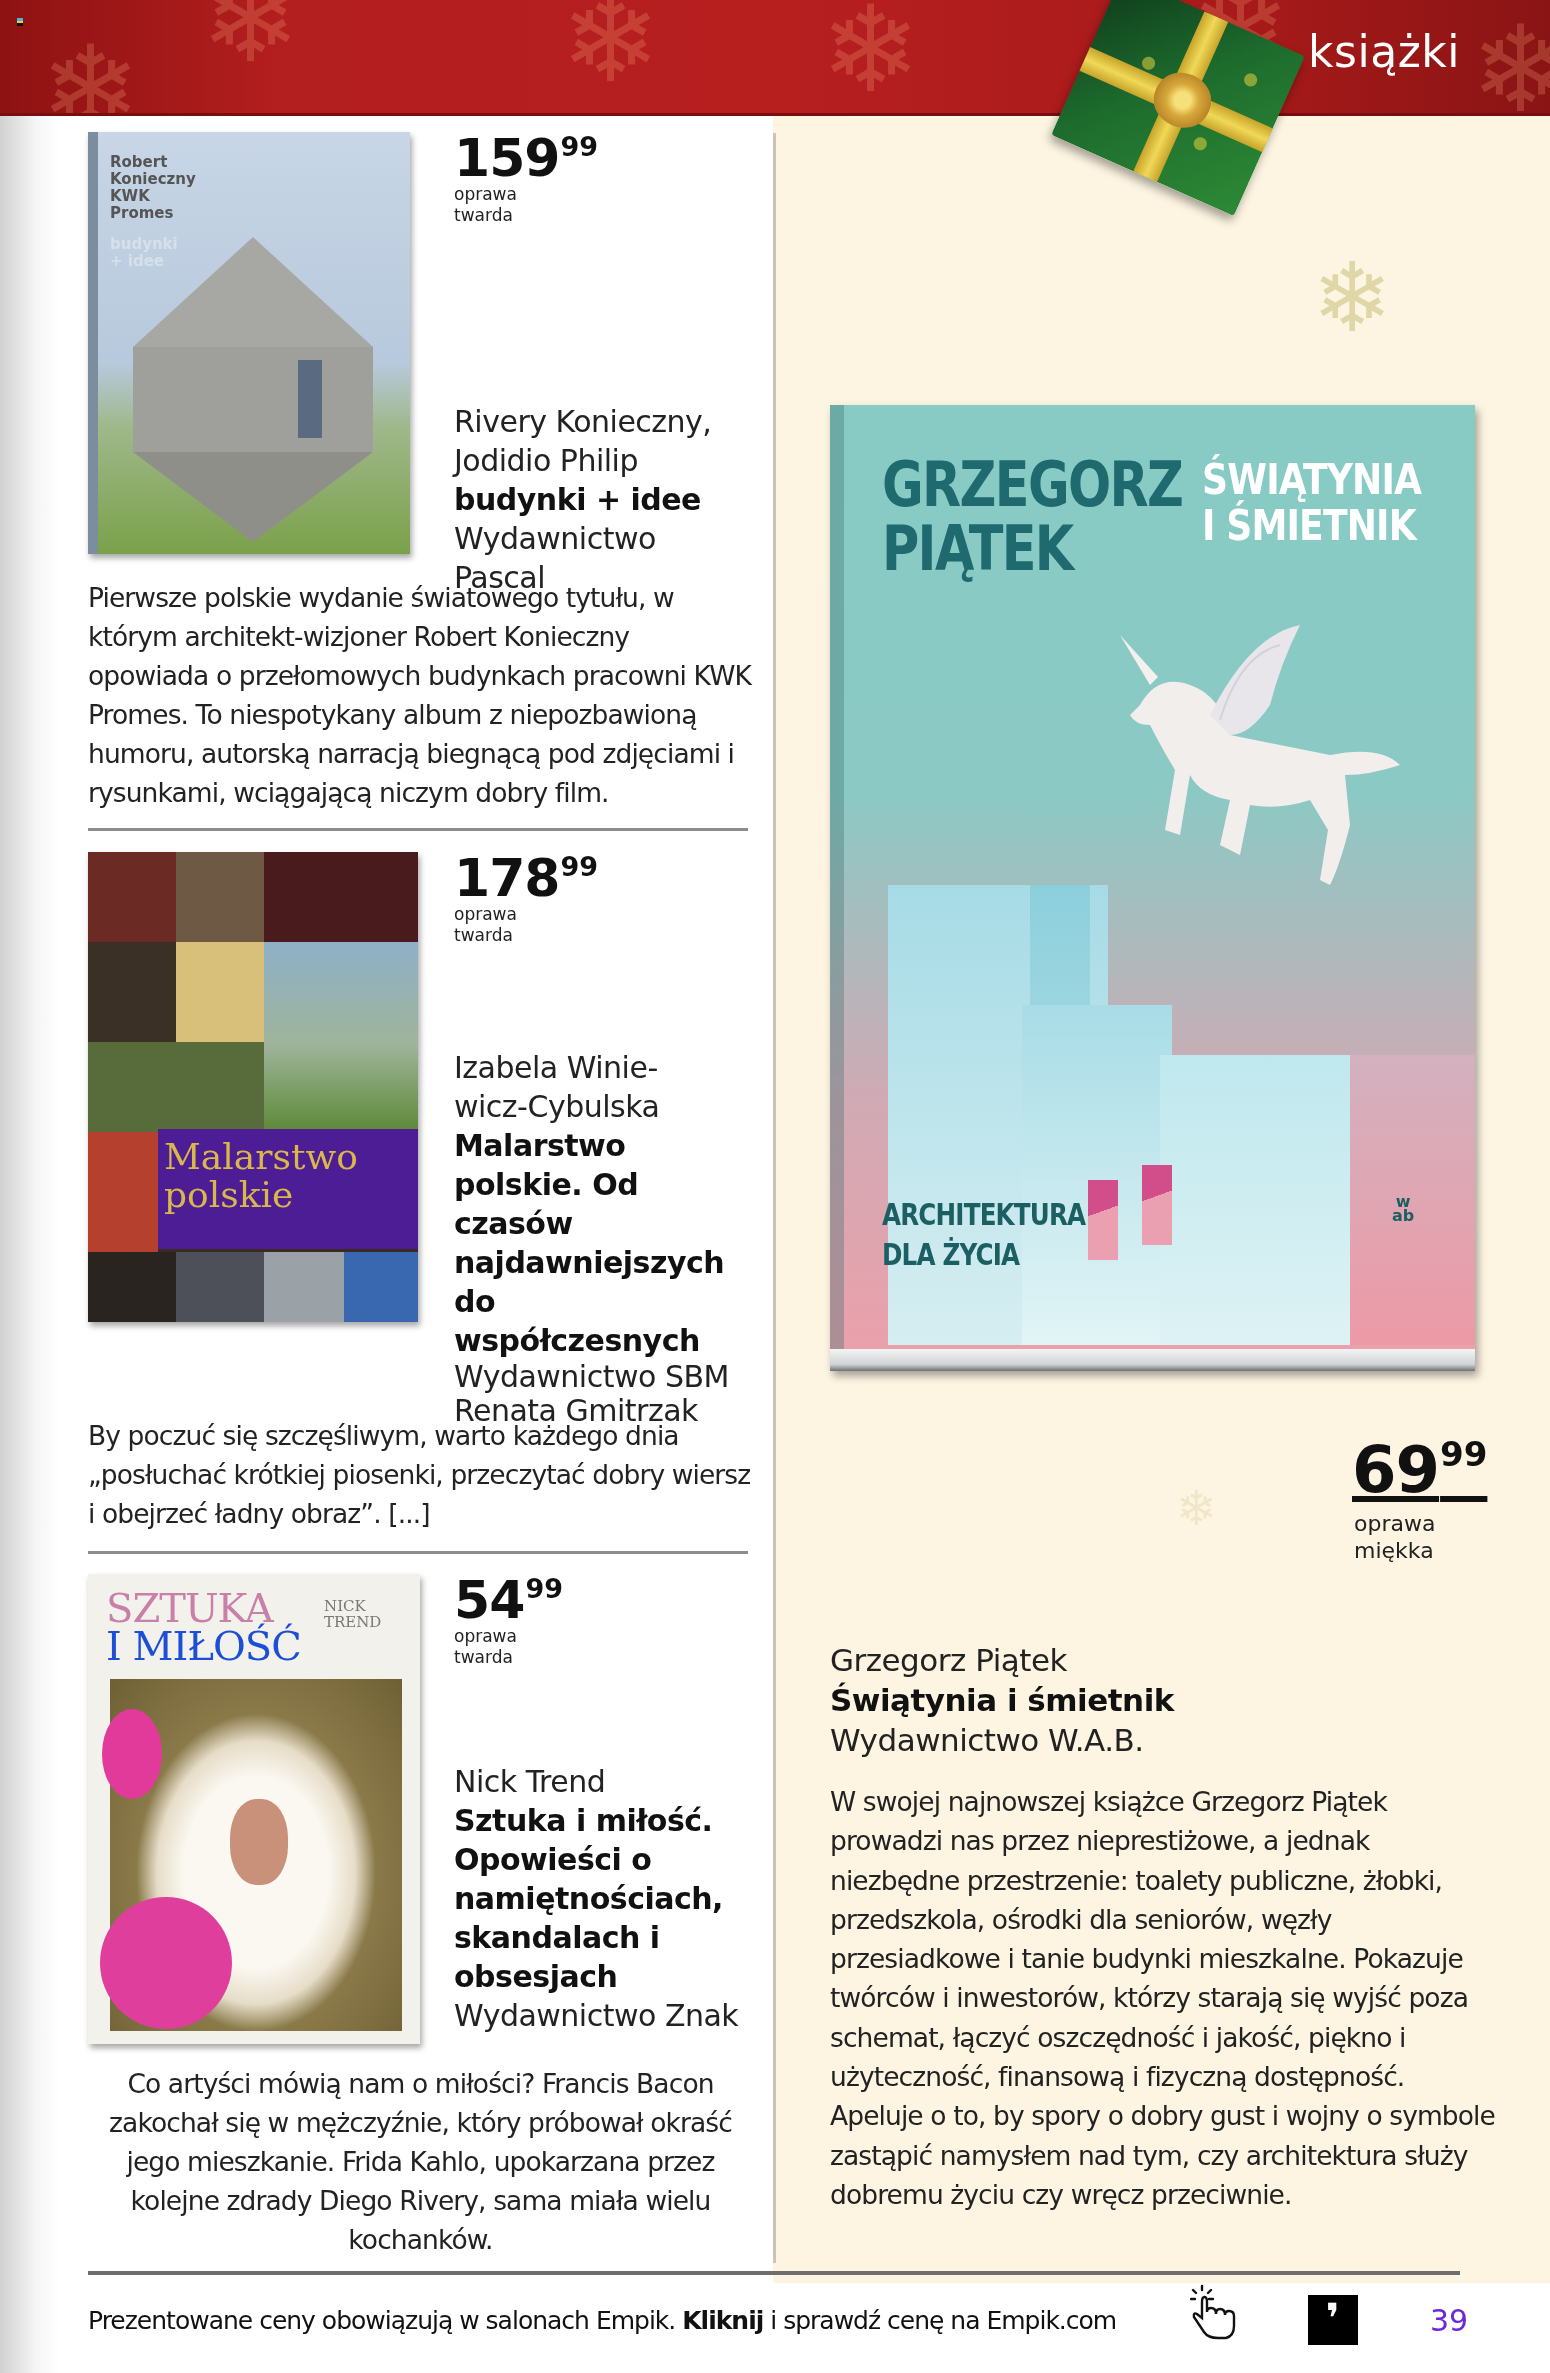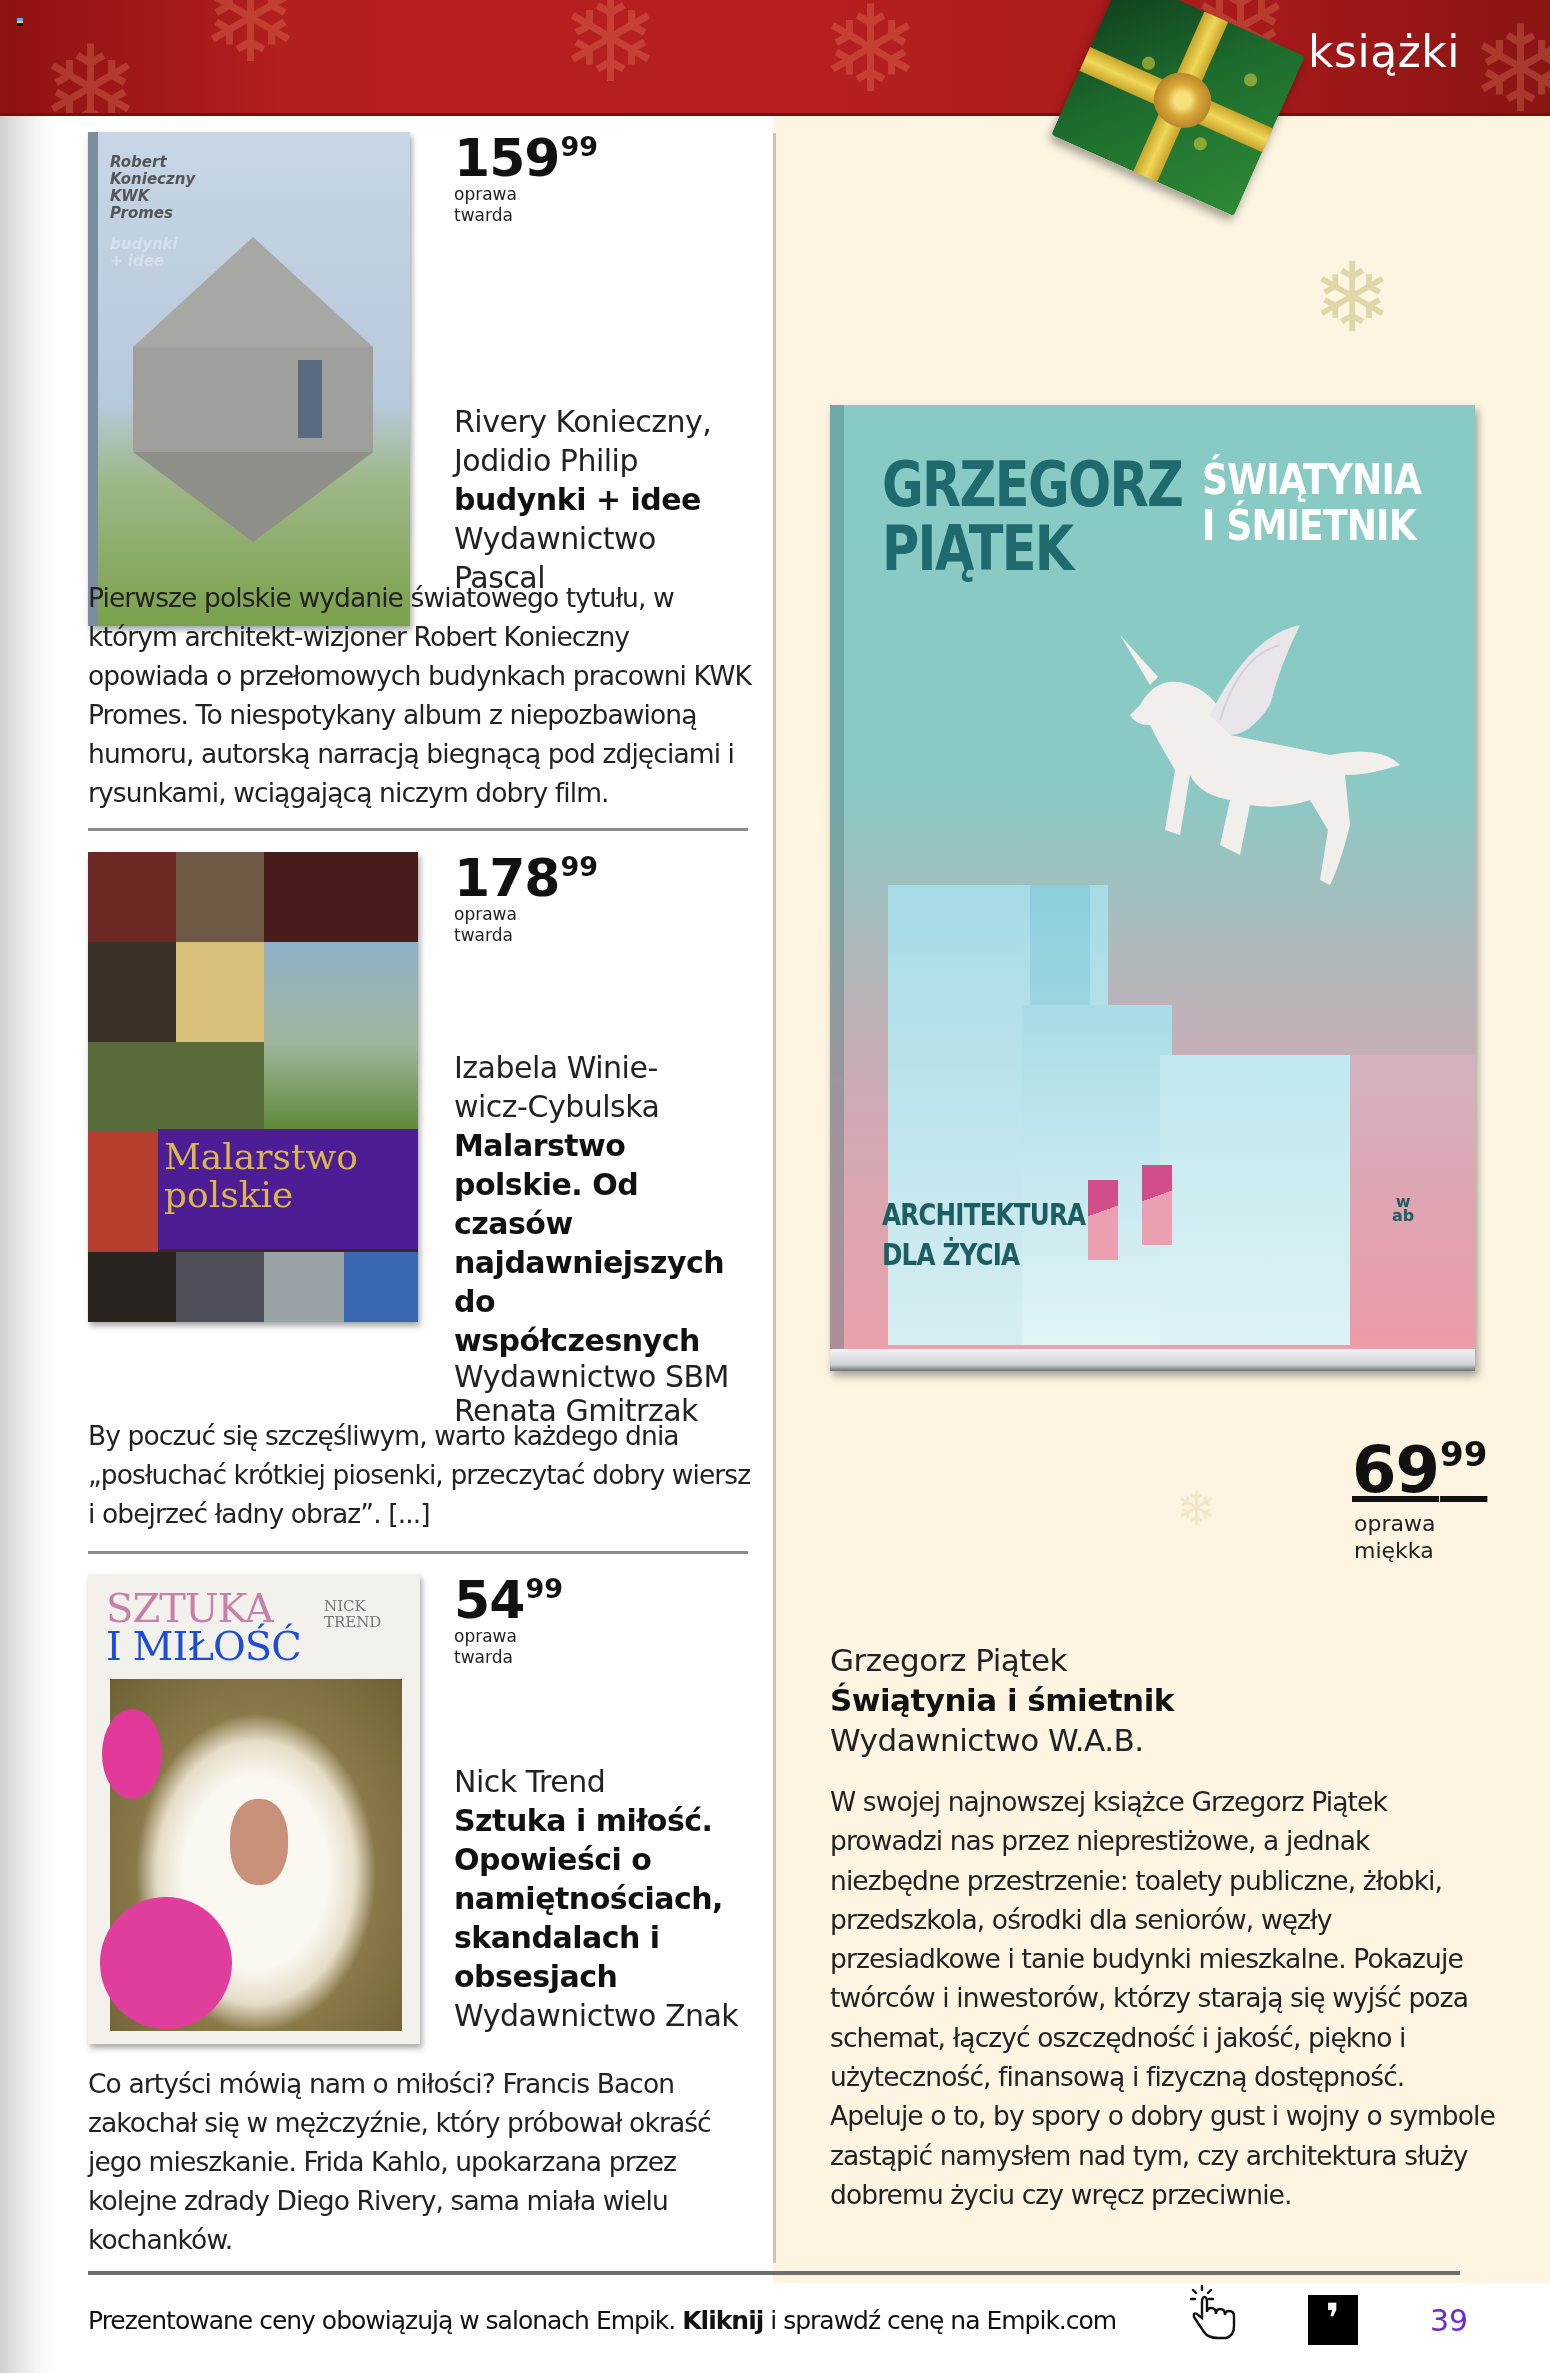--- a/index.html
+++ b/index.html
@@ -59,22 +59,22 @@
   .price sup { font-size: 27px; vertical-align: 0; position: relative; top: -20px; margin-left: 1px; letter-spacing: 0; }
   .binding { position: absolute; left: 366px; font-size: 17px; line-height: 21px; color: #222; }
   .meta { position: absolute; left: 366px; width: 300px; font-size: 30px; line-height: 39px; color: #222; }
   .meta .author { font-weight: normal; letter-spacing: -0.5px; }
   .meta .title { font-weight: bold; color: #111; letter-spacing: -0.5px; }
   .meta .publisher { letter-spacing: -0.5px; }
   .desc { position: absolute; left: 0; width: 665px; font-size: 26.5px; line-height: 39px; color: #222; letter-spacing: -0.9px; }
   .hr { position: absolute; left: 88px; width: 660px; height: 3px; background: #8d8d8d; }
 
   
-  .c1 { top: 0; width: 322px; height: 494px;
-    background: linear-gradient(#c8d6e6 0%, #b7c9dc 55%, #9fb88a 70%, #7aa14a 100%); font-style: italic; }
+  .c1 { top: 0; width: 322px; height: 422px;
+    background: linear-gradient(#c8d6e6 0%, #b7c9dc 55%, #9fb88a 70%, #7aa14a 100%); }
   .c1 .spine { position: absolute; left: 0; top: 0; width: 10px; height: 100%; background: #7c8da0; }
   .c1 .t { position: absolute; left: 22px; top: 22px; font-size: 15px; font-weight: bold; color: #555; line-height: 17px; }
   .c1 .t2 { position: absolute; left: 22px; top: 104px; font-size: 15px; font-weight: bold; color: #d6e0ea; line-height: 17px; }
   .c1 .roof { position: absolute; left: 45px; top: 105px; width: 0; height: 0;
     border-left: 120px solid transparent; border-right: 120px solid transparent; border-bottom: 110px solid #a7a7a3; }
   .c1 .body { position: absolute; left: 45px; top: 215px; width: 240px; height: 105px; background: #9f9f9b; }
   .c1 .win { position: absolute; left: 210px; top: 228px; width: 24px; height: 78px; background: #5a6a80; }
   .c1 .base { position: absolute; left: 45px; top: 320px; width: 0; height: 0;
     border-left: 120px solid transparent; border-right: 120px solid transparent; border-top: 90px solid #8f8f8a; }
 
@@ -240,21 +240,21 @@
   <div class="price" style="top:0;"><span>54</span><sup>99</sup></div>
   <div class="binding" style="top:52px;">
     <div>oprawa</div>
       <div>twarda</div>
   </div>
   <div class="meta" style="top:188px; width:300px;">
     <div class="author">Nick Trend</div>
     <div class="title">Sztuka i miłość. Opowieści o namiętnościach, skandalach i obsesjach</div>
     <div class="publisher">Wydawnictwo Znak</div>
   </div>
-  <div class="desc" style="top:490px;">Co artyści mówią nam o miłości? Francis Bacon zakochał się w mężczyźnie, który próbował okraść jego mieszkanie. Frida Kahlo, upokarzana przez kolejne zdrady Diego Rivery, sama miała wielu kochanków.</div>
+  <div class="desc" style="top:490px;text-align:center;">Co artyści mówią nam o miłości? Francis Bacon zakochał się w mężczyźnie, który próbował okraść jego mieszkanie. Frida Kahlo, upokarzana przez kolejne zdrady Diego Rivery, sama miała wielu kochanków.</div>
 </div>
 
 <div class="feature-cover">
   <div class="spine"></div>
   <div class="fc-author">
     <div>GRZEGORZ</div>
     <div>PIĄTEK</div>
   </div>
   <div class="fc-title">
     <div>ŚWIĄTYNIA</div>

